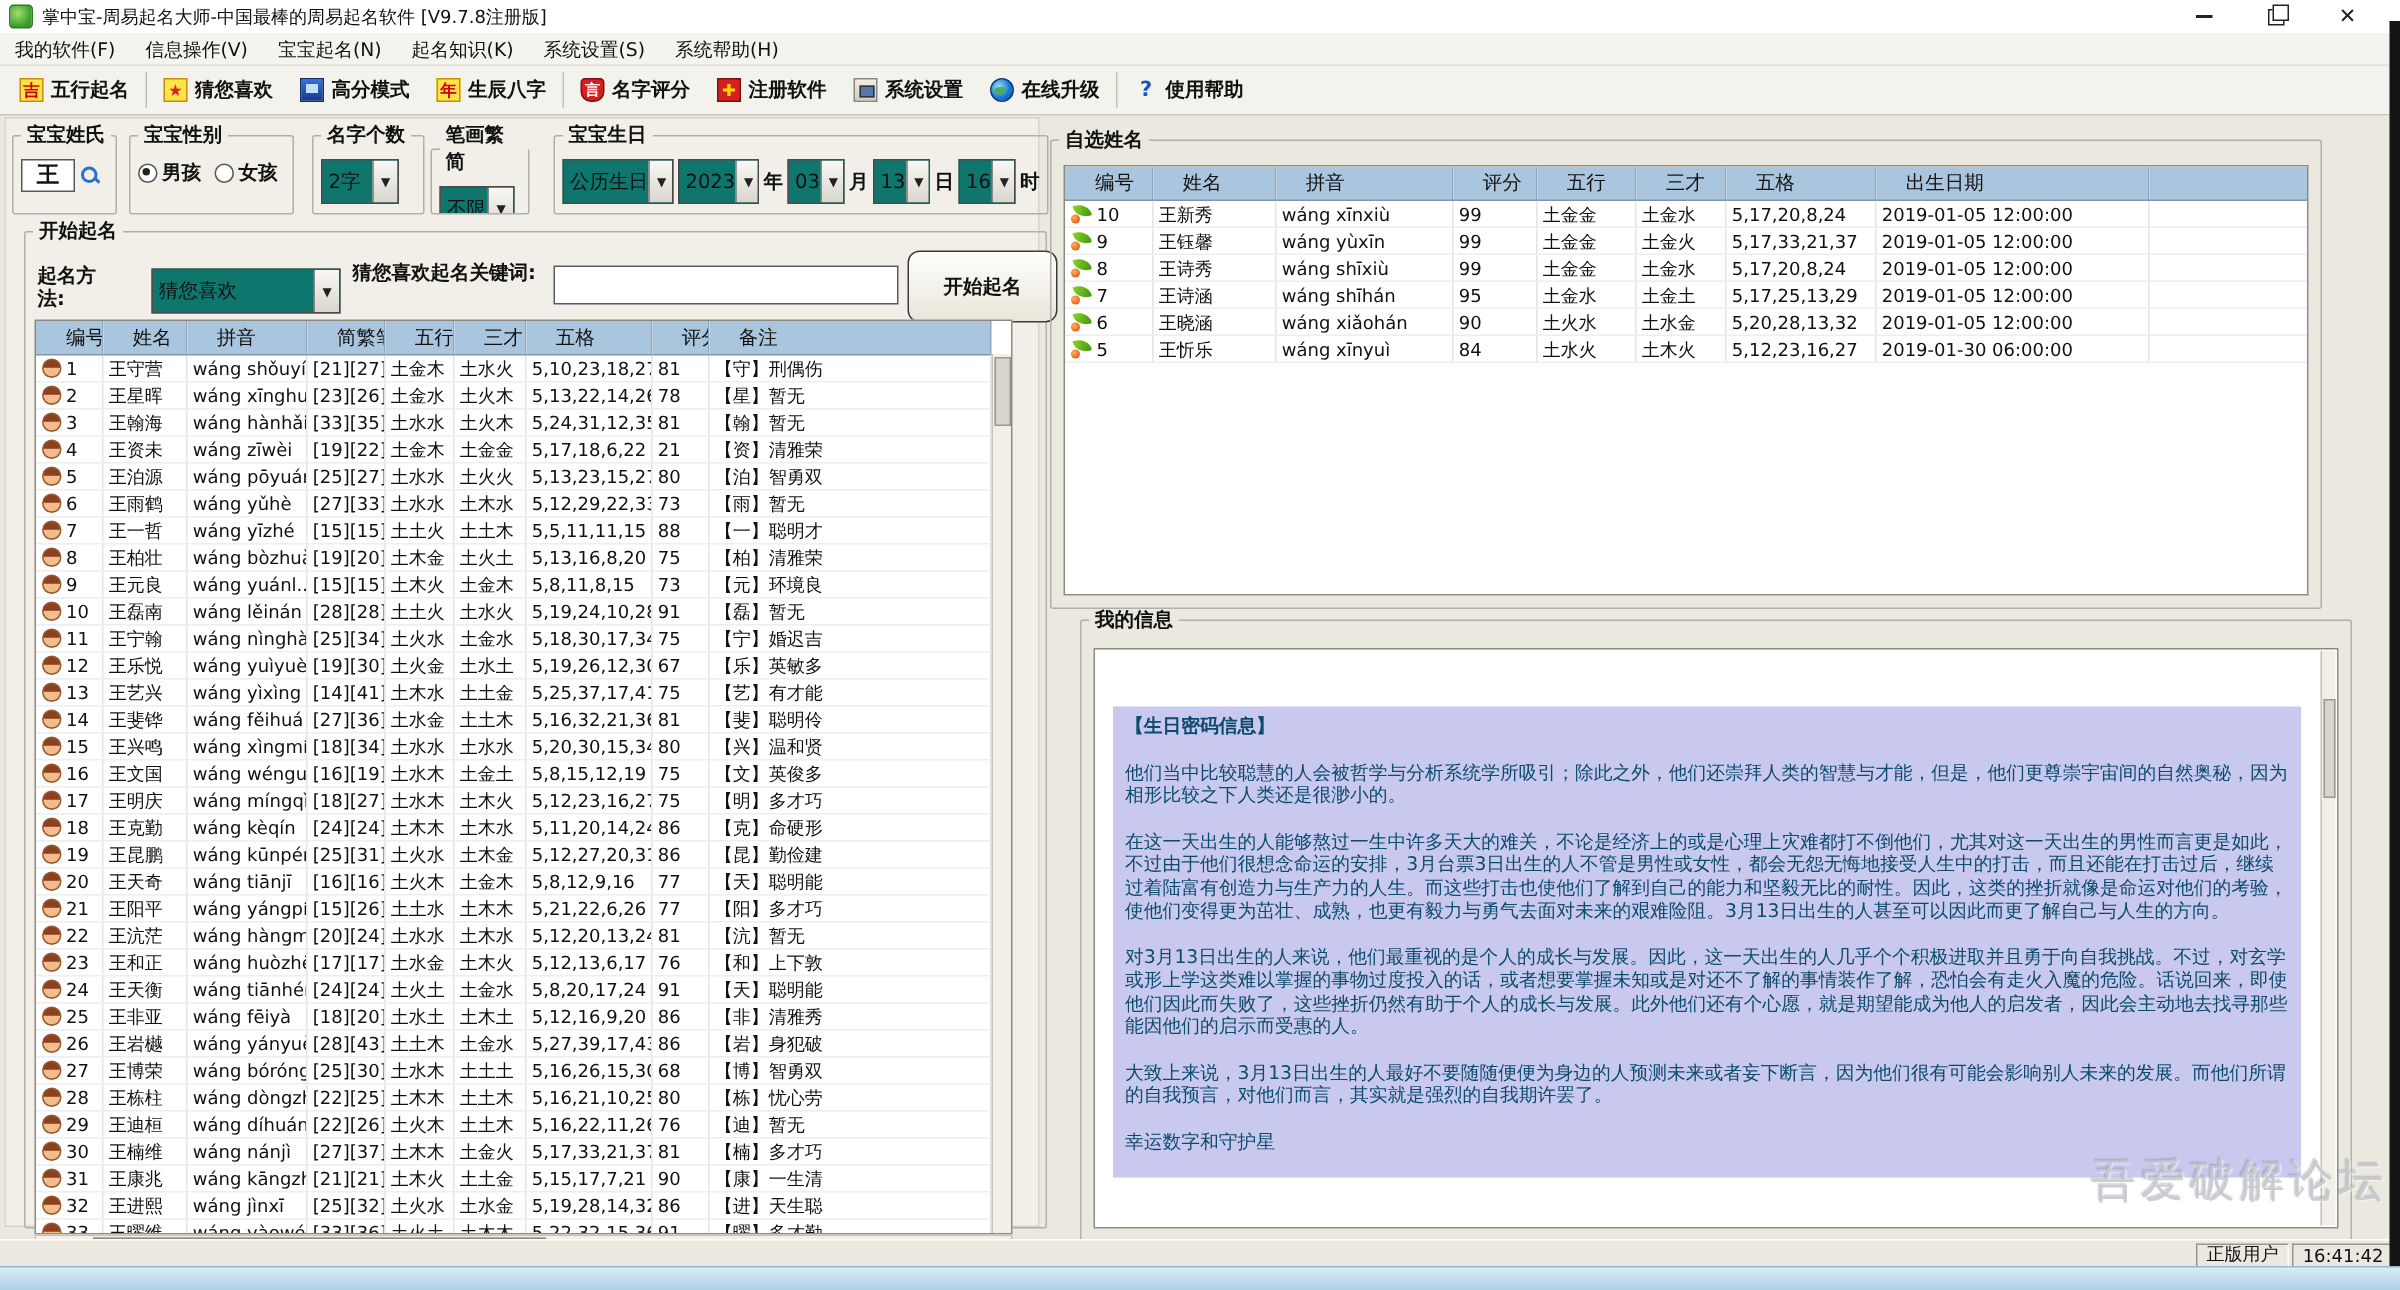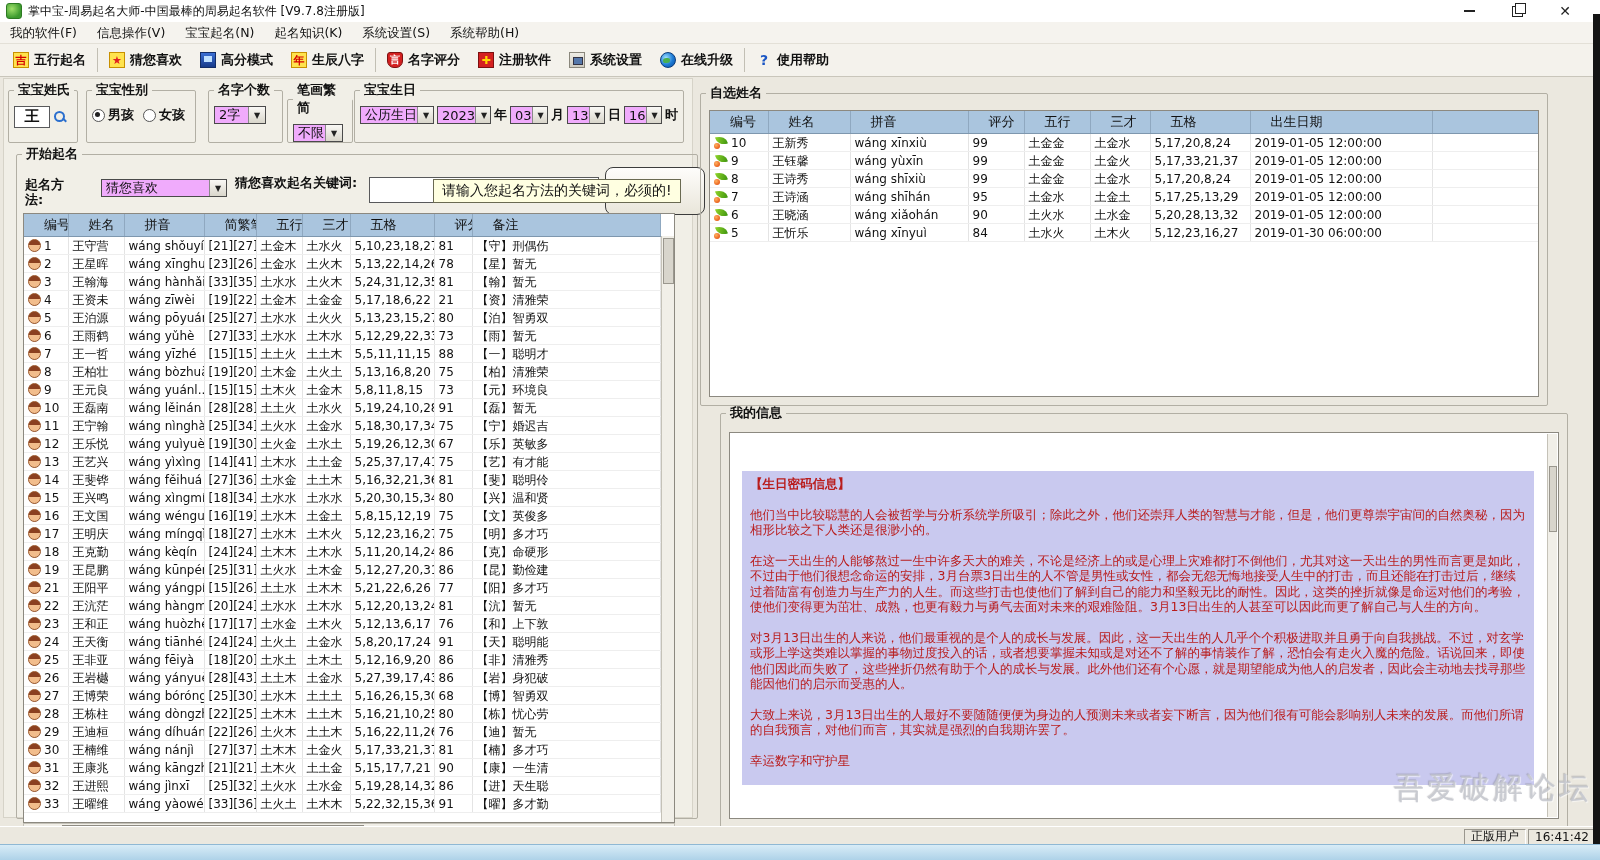--- a/index.html
+++ b/index.html
@@ -43,32 +43,32 @@
   legend{font-weight:bold;font-size:13px;padding:0 4px;margin-left:5px;}
   
   .left-panel{position:absolute;left:3px;top:78px;width:690px;height:740px;background:#f1efe7;
               border:1px solid #d6d3c8;box-sizing:border-box;}
   .fs-row{position:absolute;left:4px;top:2px;display:flex;}
   .fs{height:62px;box-sizing:border-box;overflow:hidden;}
   .fs-surname{width:70px;}
   .fs-gender{width:110px;margin-left:8px;}
   .fs-count{width:75px;margin-left:12px;}
   .fs-stroke{width:66px;margin-left:4px;}
-  .fs-birth{width:330px;margin-left:1px;}
+  .fs-birth{width:330px;margin-left:16px;}
   .fs .inner{display:flex;align-items:center;padding:7px 4px 0 5px;gap:3px;white-space:nowrap;}
   .txt-input{border:1px solid #58595b;background:#fff;height:22px;box-sizing:border-box;
              font-family:inherit;font-size:15px;text-align:center;padding:0 2px;}
   .surname-input{width:36px;font-weight:bold;}
   .search-icon{width:14px;height:14px;position:relative;display:inline-block;}
   .search-icon::before{content:"";position:absolute;left:1px;top:1px;width:7px;height:7px;border:2px solid #2b6fce;border-radius:50%;}
   .search-icon::after{content:"";position:absolute;left:9px;top:9px;width:5px;height:2px;background:#2b6fce;transform:rotate(45deg);}
   .radio{width:11px;height:11px;border-radius:50%;border:1px solid #555;background:#fff;display:inline-block;position:relative;flex:none;}
   .radio.checked::after{content:"";position:absolute;left:2px;top:2px;width:5px;height:5px;background:#222;border-radius:50%;}
   .radio-label{font-size:13px;font-weight:bold;}
-  .select3d{display:inline-flex;align-items:center;height:18px;border:1px solid #4a4a4a;background:#f0abfc;
+  .select3d{display:inline-flex;align-items:center;height:30px;border:1px solid #4a4a4a;background:#0f766e;
             font-size:13px;padding-left:4px;box-sizing:border-box;white-space:nowrap;overflow:hidden;}
   .select3d .arrowbtn{width:16px;align-self:stretch;margin-left:auto;background:linear-gradient(#f9f8f5,#d9d6cb);
             border-left:1px solid #8a8a8a;display:flex;align-items:center;justify-content:center;font-size:8px;color:#222;flex:none;}
   .unit-label{font-size:13px;font-weight:bold;}
   
   .fs-naming{position:absolute;left:12px;top:66px;width:680px;height:672px;}
   .mlabel{position:absolute;font-size:13px;font-weight:bold;line-height:15px;}
   .method-select{position:absolute;left:84px;top:16px;width:126px;}
   .keyword-input{position:absolute;left:352px;top:14px;width:230px;height:26px;text-align:left;font-size:13px;}
   .start-btn{position:absolute;left:588px;top:4px;width:98px;height:46px;border:1px solid #3c3c3c;border-radius:8px;
@@ -98,21 +98,21 @@
   .hscroll{position:absolute;left:6px;top:660px;width:652px;height:11px;background:#f1efe8;border:1px solid #c5c2b8;box-sizing:border-box;}
   .hscroll .thumb{position:absolute;left:38px;top:1px;height:7px;width:300px;background:#b9b6ad;border:1px solid #8f8c83;}
   
   .fs-selected{position:absolute;left:700px;top:84px;width:846px;height:320px;}
   .selected-wrap{position:absolute;left:8px;top:8px;right:8px;bottom:8px;}
   .fs-info{position:absolute;left:720px;top:404px;width:846px;height:422px;}
   .info-box{position:absolute;left:8px;top:10px;right:8px;bottom:8px;background:#fff;border:1px solid #8c8980;
             overflow:hidden;padding:38px 14px 0 12px;box-sizing:border-box;}
   .info-scroll{position:absolute;right:1px;top:1px;bottom:1px;width:9px;background:#f1efe8;border-left:1px solid #c5c2b8;}
   .info-scroll .thumb{position:absolute;left:1px;top:32px;width:6px;height:64px;background:#d8d5cc;border:1px solid #9a978e;}
-  .info-text{background:#c9c9ef;color:#b91c1c;font-size:12.5px;line-height:15.5px;padding:5px 8px 2px 8px;margin-right:10px;}
+  .info-text{background:#c9c9ef;color:#0c4a6e;font-size:12.5px;line-height:15.5px;padding:5px 8px 2px 8px;margin-right:10px;}
   .info-text p{margin:0 0 15px 0;}
   .info-heading{font-weight:bold;}
   
   .statusbar{position:absolute;left:0;top:826px;width:1600px;height:18px;background:#ebe8df;border-top:1px solid #fff;box-sizing:border-box;}
   .status-cell{position:absolute;top:2px;height:14px;line-height:14px;font-size:12px;padding:0 6px;
                border:1px solid;border-color:#9a978e #fff #fff #9a978e;background:#ebe8df;}
   .status-user{right:74px;font-family:Liberation Mono, monospace;}
   .status-time{right:4px;}
   .taskbar-strip{position:absolute;left:0;top:844px;width:1600px;height:16px;
                  background:linear-gradient(#d8ecf7,#aed2e8);border-top:1px solid #8fb8d4;box-sizing:border-box;}
@@ -599,20 +599,36 @@
                 <td>土火水</td>
                 <td>土木金</td>
                 <td>5,12,27,20,31</td>
                 <td>86</td>
                 <td>【昆】勤俭建</td>
               </tr>
               <tr>
                 <td>
                   <span class="cell-id">
                     <span class="baby-icon"></span>
+                    <span>20</span>
+                  </span>
+                </td>
+                <td>王天奇</td>
+                <td>wáng tiānjī</td>
+                <td>[16][16]</td>
+                <td>土火木</td>
+                <td>土金木</td>
+                <td>5,8,12,9,16</td>
+                <td>77</td>
+                <td>【天】聪明能</td>
+              </tr>
+              <tr>
+                <td>
+                  <span class="cell-id">
+                    <span class="baby-icon"></span>
                     <span>21</span>
                   </span>
                 </td>
                 <td>王阳平</td>
                 <td>wáng yángpíng</td>
                 <td>[15][26]</td>
                 <td>土土水</td>
                 <td>土木木</td>
                 <td>5,21,22,6,26</td>
                 <td>77</td>
@@ -815,21 +831,20 @@
         <div class="vscroll">
           <div class="thumb"></div>
         </div>
       </div>
       <div class="hscroll">
         <div class="thumb"></div>
       </div>
     </fieldset>
   </div>
 
-  <div class="tooltip">请输入您起名方法的关键词，必须的!</div>
 
   <fieldset class="fs-selected">
     <legend>自选姓名</legend>
     <div class="tablewrap selected-wrap">
       <table class="grid" id="selected-table" style="width:828px;">
         <colgroup id="selected-cols">
             <col style="width: 58px;">
             <col style="width: 82px;">
             <col style="width: 118px;">
             <col style="width: 56px;">

